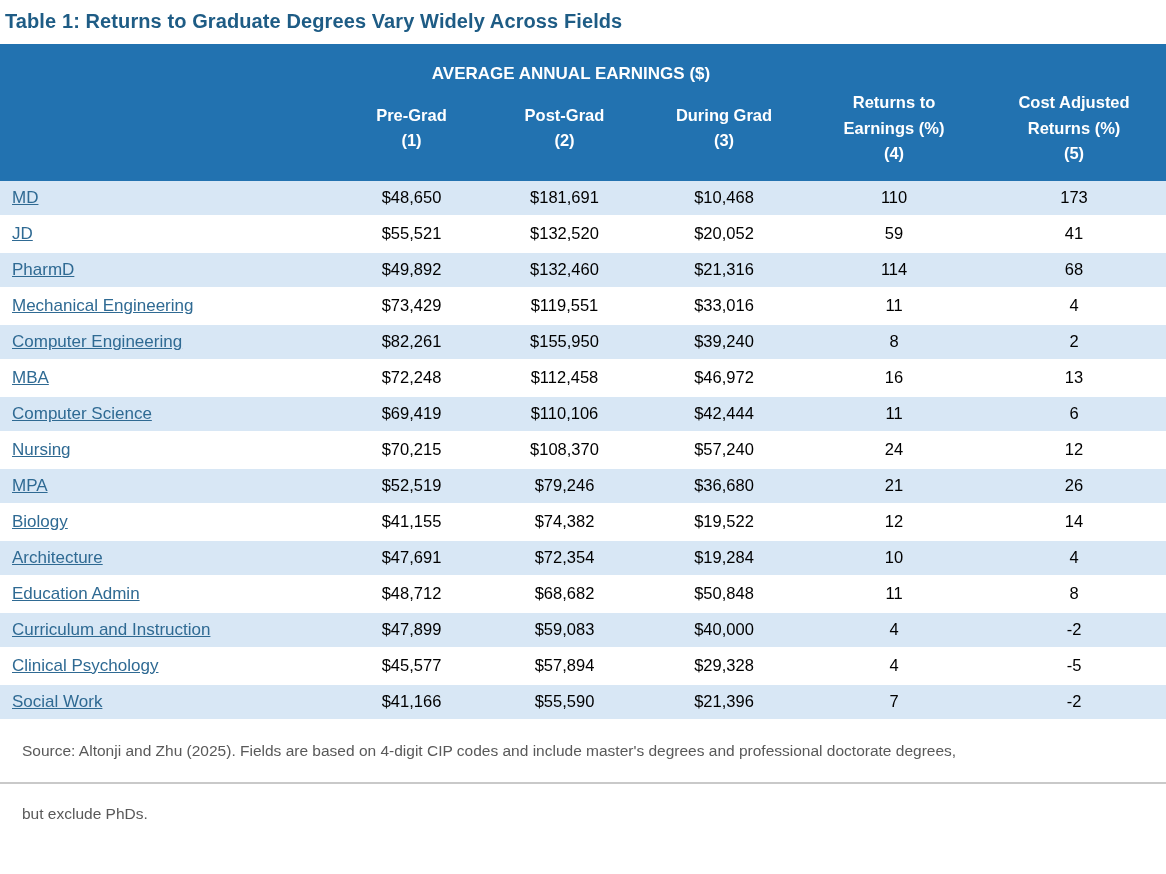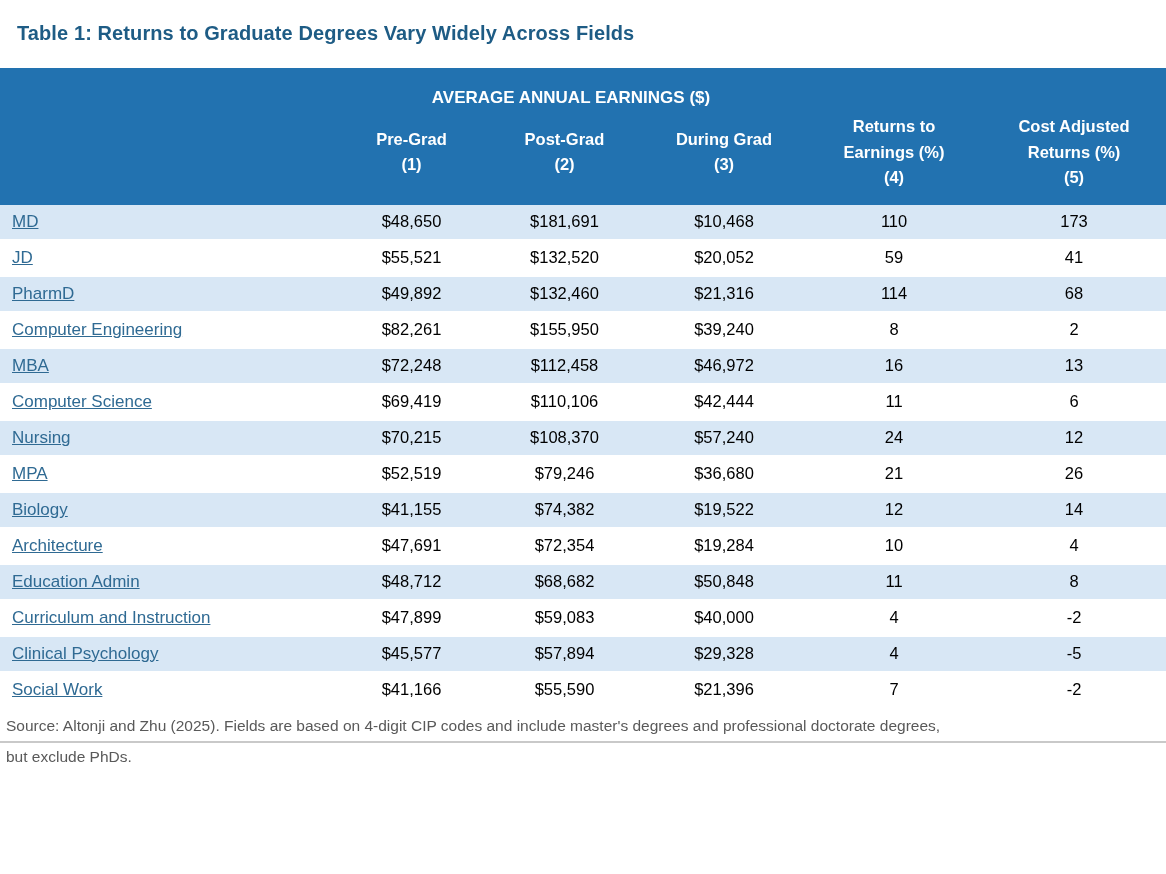--- a/index.html
+++ b/index.html
@@ -8,21 +8,21 @@
     background: #ffffff;
     width: 1166px;
     font-family: "Liberation Sans", "DejaVu Sans", sans-serif;
   }
   .page { width: 1166px; }
 
   .title {
     font-size: 20px;
     font-weight: bold;
     color: var(--title-text, #1E5C85);
-    margin: 12px;
+    margin: 0;
     padding: 10px 0 11px 5px;
     letter-spacing: 0.1px;
   }
 
   table.earnings {
     border-collapse: collapse;
     width: 1166px;
     table-layout: fixed;
   }
   col.c-field   { width: 336px; }
@@ -72,21 +72,21 @@
     font-size: 17px;
     text-decoration: underline;
   }
   tbody tr:nth-child(odd) { background: var(--row-alt-bg, #D8E7F5); }
   tbody tr:nth-child(even) { background: #ffffff; }
 
   .source { margin-top: 3px; }
   .source-line {
     color: var(--source-text, #595959);
     font-size: 15.5px;
-    margin: 0;
+    margin: 16px;
     padding: 4px 8px 5px 6px;
     line-height: 1.3;
   }
   .source-rule {
     height: 2px;
     background: var(--rule-color, #C9C9C9);
     width: 1166px;
   }
 </style>
 </head>
@@ -150,20 +150,28 @@
         <tr>
           <td class="field">PharmD</td>
           <td>$49,892</td>
           <td>$132,460</td>
           <td>$21,316</td>
           <td>114</td>
           <td>68</td>
         </tr>
 
 
+        <tr>
+          <td class="field">Mechanical Engineering</td>
+          <td>$73,429</td>
+          <td>$119,551</td>
+          <td>$33,016</td>
+          <td>11</td>
+          <td>4</td>
+        </tr>
 
         <tr>
           <td class="field">Computer Engineering</td>
           <td>$82,261</td>
           <td>$155,950</td>
           <td>$39,240</td>
           <td>8</td>
           <td>2</td>
         </tr>
 

